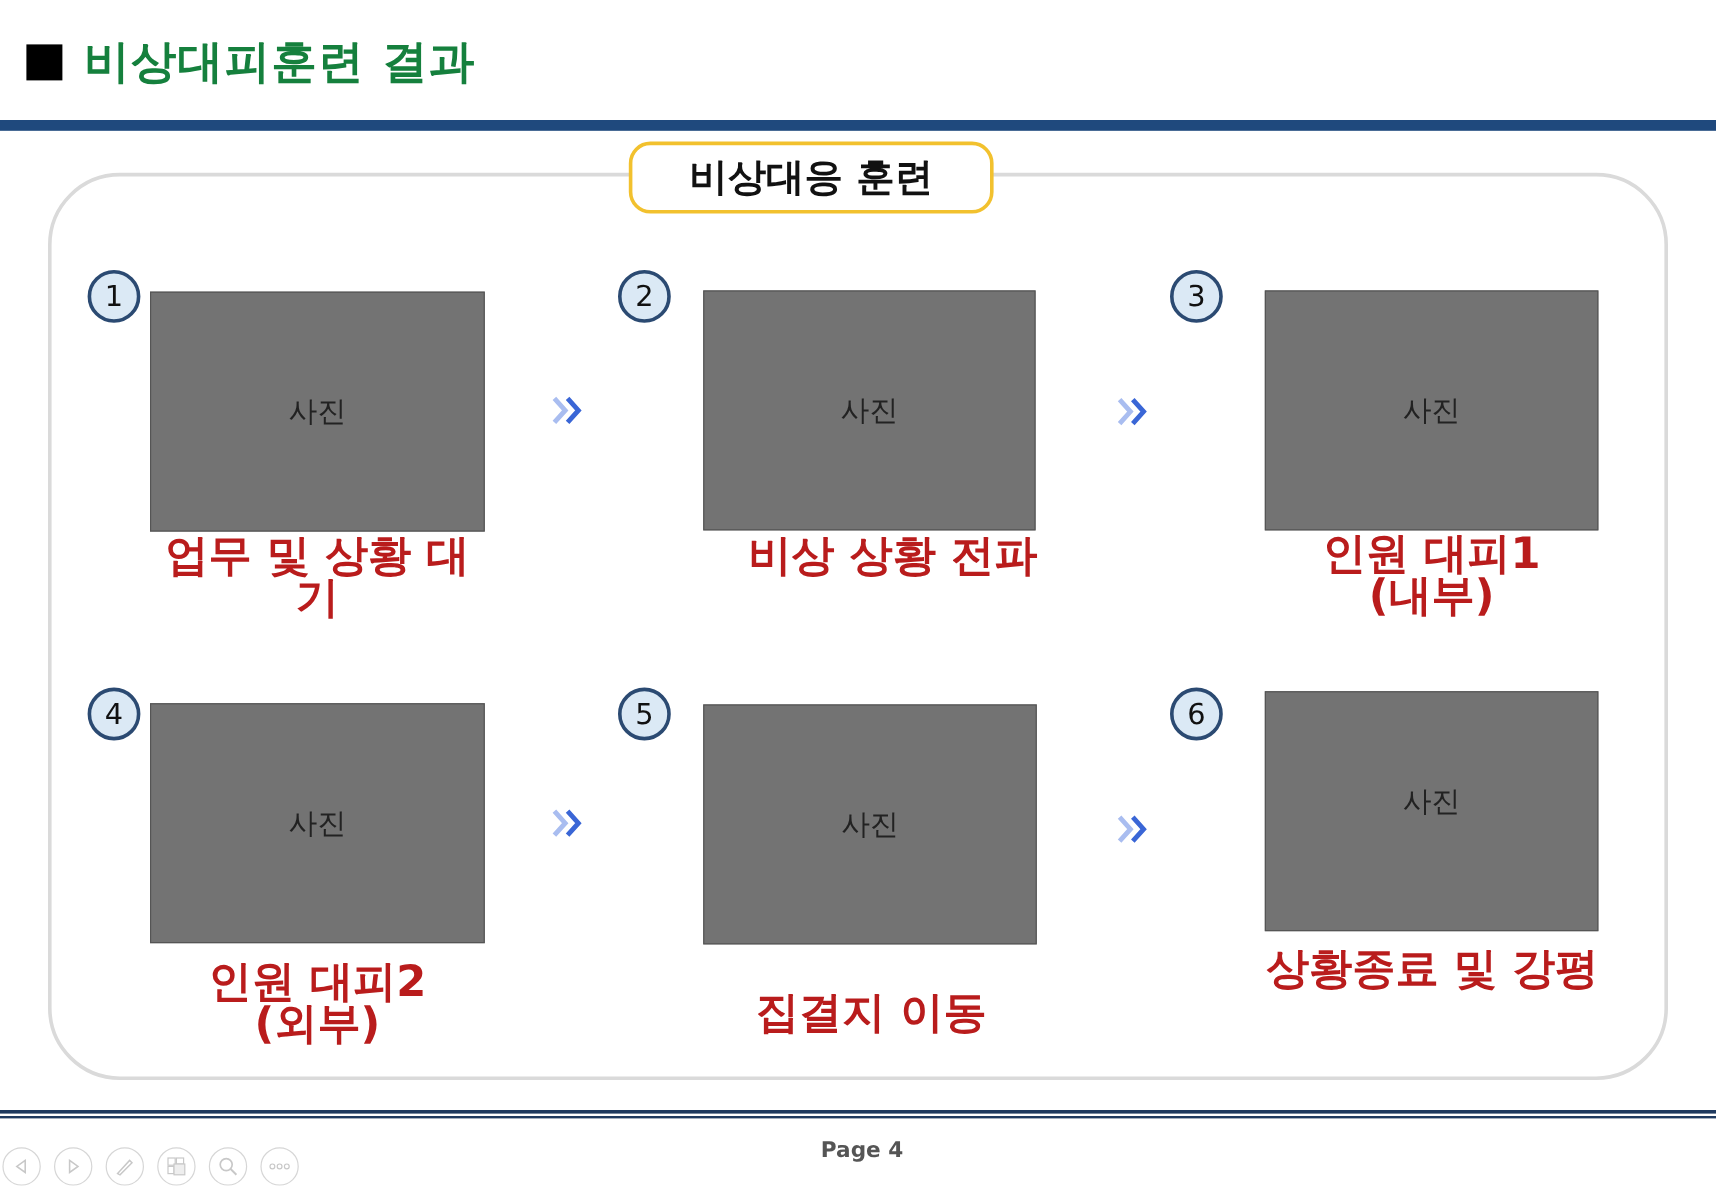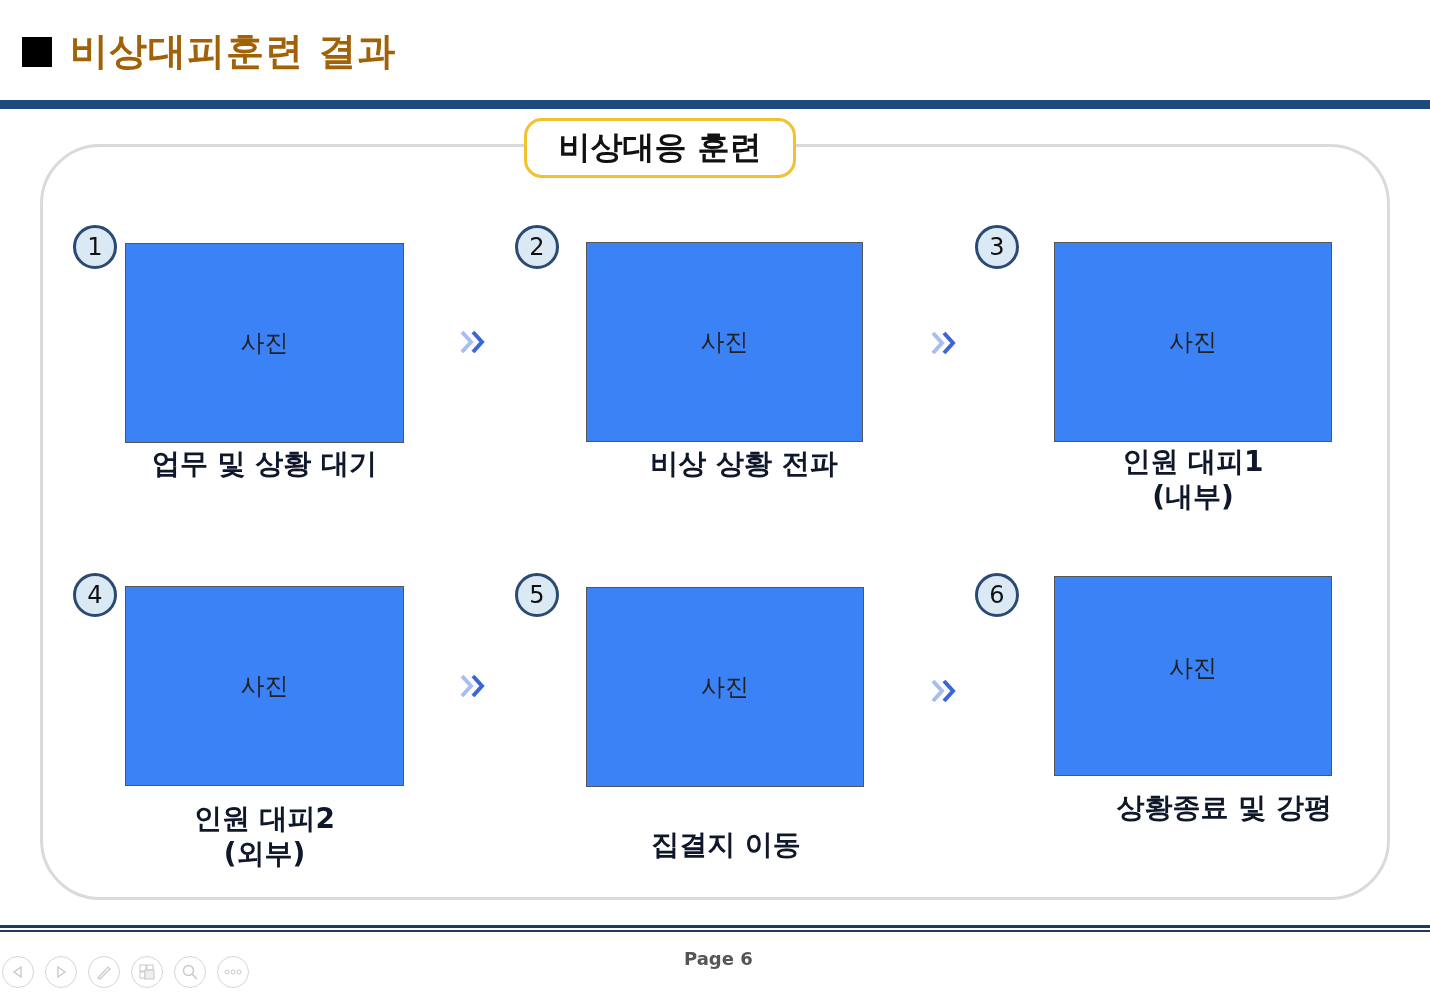--- a/index.html
+++ b/index.html
@@ -4,53 +4,53 @@
 <style>
   html, body { margin: 0; padding: 0; }
   body {
     width: 1430px; height: 992px; position: relative; overflow: hidden;
     background: #ffffff;
     font-family: "DejaVu Sans", "Liberation Sans", sans-serif;
     color: #222;
   }
   .title {
     position: absolute; left: 22px; top: 26px;
-    font-size: 38px; font-weight: bold; color: #a16207;
+    font-size: 38px; font-weight: bold; color: #15803d;
     display: flex; align-items: center; letter-spacing: 1px;
   }
   .title .sq {
     width: 30px; height: 30px; background: #000; margin-right: 18px; display: inline-block;
   }
   .header-bar {
     position: absolute; left: 0; top: 100px; width: 1430px; height: 9px; background: #1f497d;
   }
   .frame {
     position: absolute; left: 40px; top: 144px; width: 1350px; height: 756px;
     border: 3px solid #dadada; border-radius: 60px; box-sizing: border-box;
   }
   .badge {
-    position: absolute; left: 524px; top: 118px; width: 272px; height: 60px;
+    position: absolute; left: 524px; top: 118px; width: 304px; height: 60px;
     border: 3px solid #f2c12e; border-radius: 18px; background: #fff;
     box-sizing: border-box;
     display: flex; align-items: center; justify-content: center;
     font-size: 32px; font-weight: bold; color: #111;
   }
   .num {
     position: absolute; width: 44px; height: 44px; border-radius: 50%;
     border: 3px solid #2b4a72; background: #dbe9f5; box-sizing: border-box;
     display: flex; align-items: center; justify-content: center;
     font-size: 24px; color: #111;
   }
   .photo {
-    position: absolute; border: 1.5px solid #555; background: #3b82f6; box-sizing: border-box;
+    position: absolute; border: 1.5px solid #555; background: #737373; box-sizing: border-box;
     display: flex; align-items: center; justify-content: center;
     font-size: 24px; color: #222;
   }
   .caption {
-    position: absolute; text-align: center; font-size: 28px; font-weight: bold; color: #0f172a;
+    position: absolute; text-align: center; font-size: 36px; font-weight: bold; color: #b91c1c;
     line-height: 35px; white-space: pre-line;
   }
   .arrow { position: absolute; width: 30px; height: 30px; }
   .footer-line1 { position: absolute; left: 0; top: 925px; width: 1430px; height: 3px; background: #1f3a5f; }
   .footer-line2 { position: absolute; left: 0; top: 930px; width: 1430px; height: 2px; background: #1f3a5f; }
   .page {
     position: absolute; left: 684px; top: 948px; font-size: 18px; font-weight: bold; color: #555;
   }
   .ctrls { position: absolute; left: 2px; top: 956px; display: flex; gap: 11px; }
   .ctrl {
@@ -112,21 +112,21 @@
   <polyline points="3,5 12,15 3,25" fill="none" stroke="#a9bdf0" stroke-width="4"></polyline>
   <polyline points="14,5 23,15 14,25" fill="none" stroke="#3a66d6" stroke-width="4"></polyline>
 </svg>
 
 <div class="num" style="left:975px;top:573px;">6</div>
 <div class="photo" style="left:1054px;top:576px;width:278px;height:200px;padding-bottom:16px;">사진</div>
 <div class="caption" style="left:1054px;top:790px;width:278px;text-align:right;">상황종료 및 강평</div>
 
 <div class="footer-line1"></div>
 <div class="footer-line2"></div>
-<div class="page">Page 6</div>
+<div class="page">Page 4</div>
 
 <div class="ctrls">
   <div class="ctrl">
     <svg width="14" height="14" viewBox="0 0 14 14">
         <polygon points="10,2 3,7 10,12" fill="none" stroke="#c8c8c8" stroke-width="1.3"></polygon>
       </svg>
   </div>
   <div class="ctrl">
     <svg width="14" height="14" viewBox="0 0 14 14">
         <polygon points="4,2 11,7 4,12" fill="none" stroke="#c8c8c8" stroke-width="1.3"></polygon>

